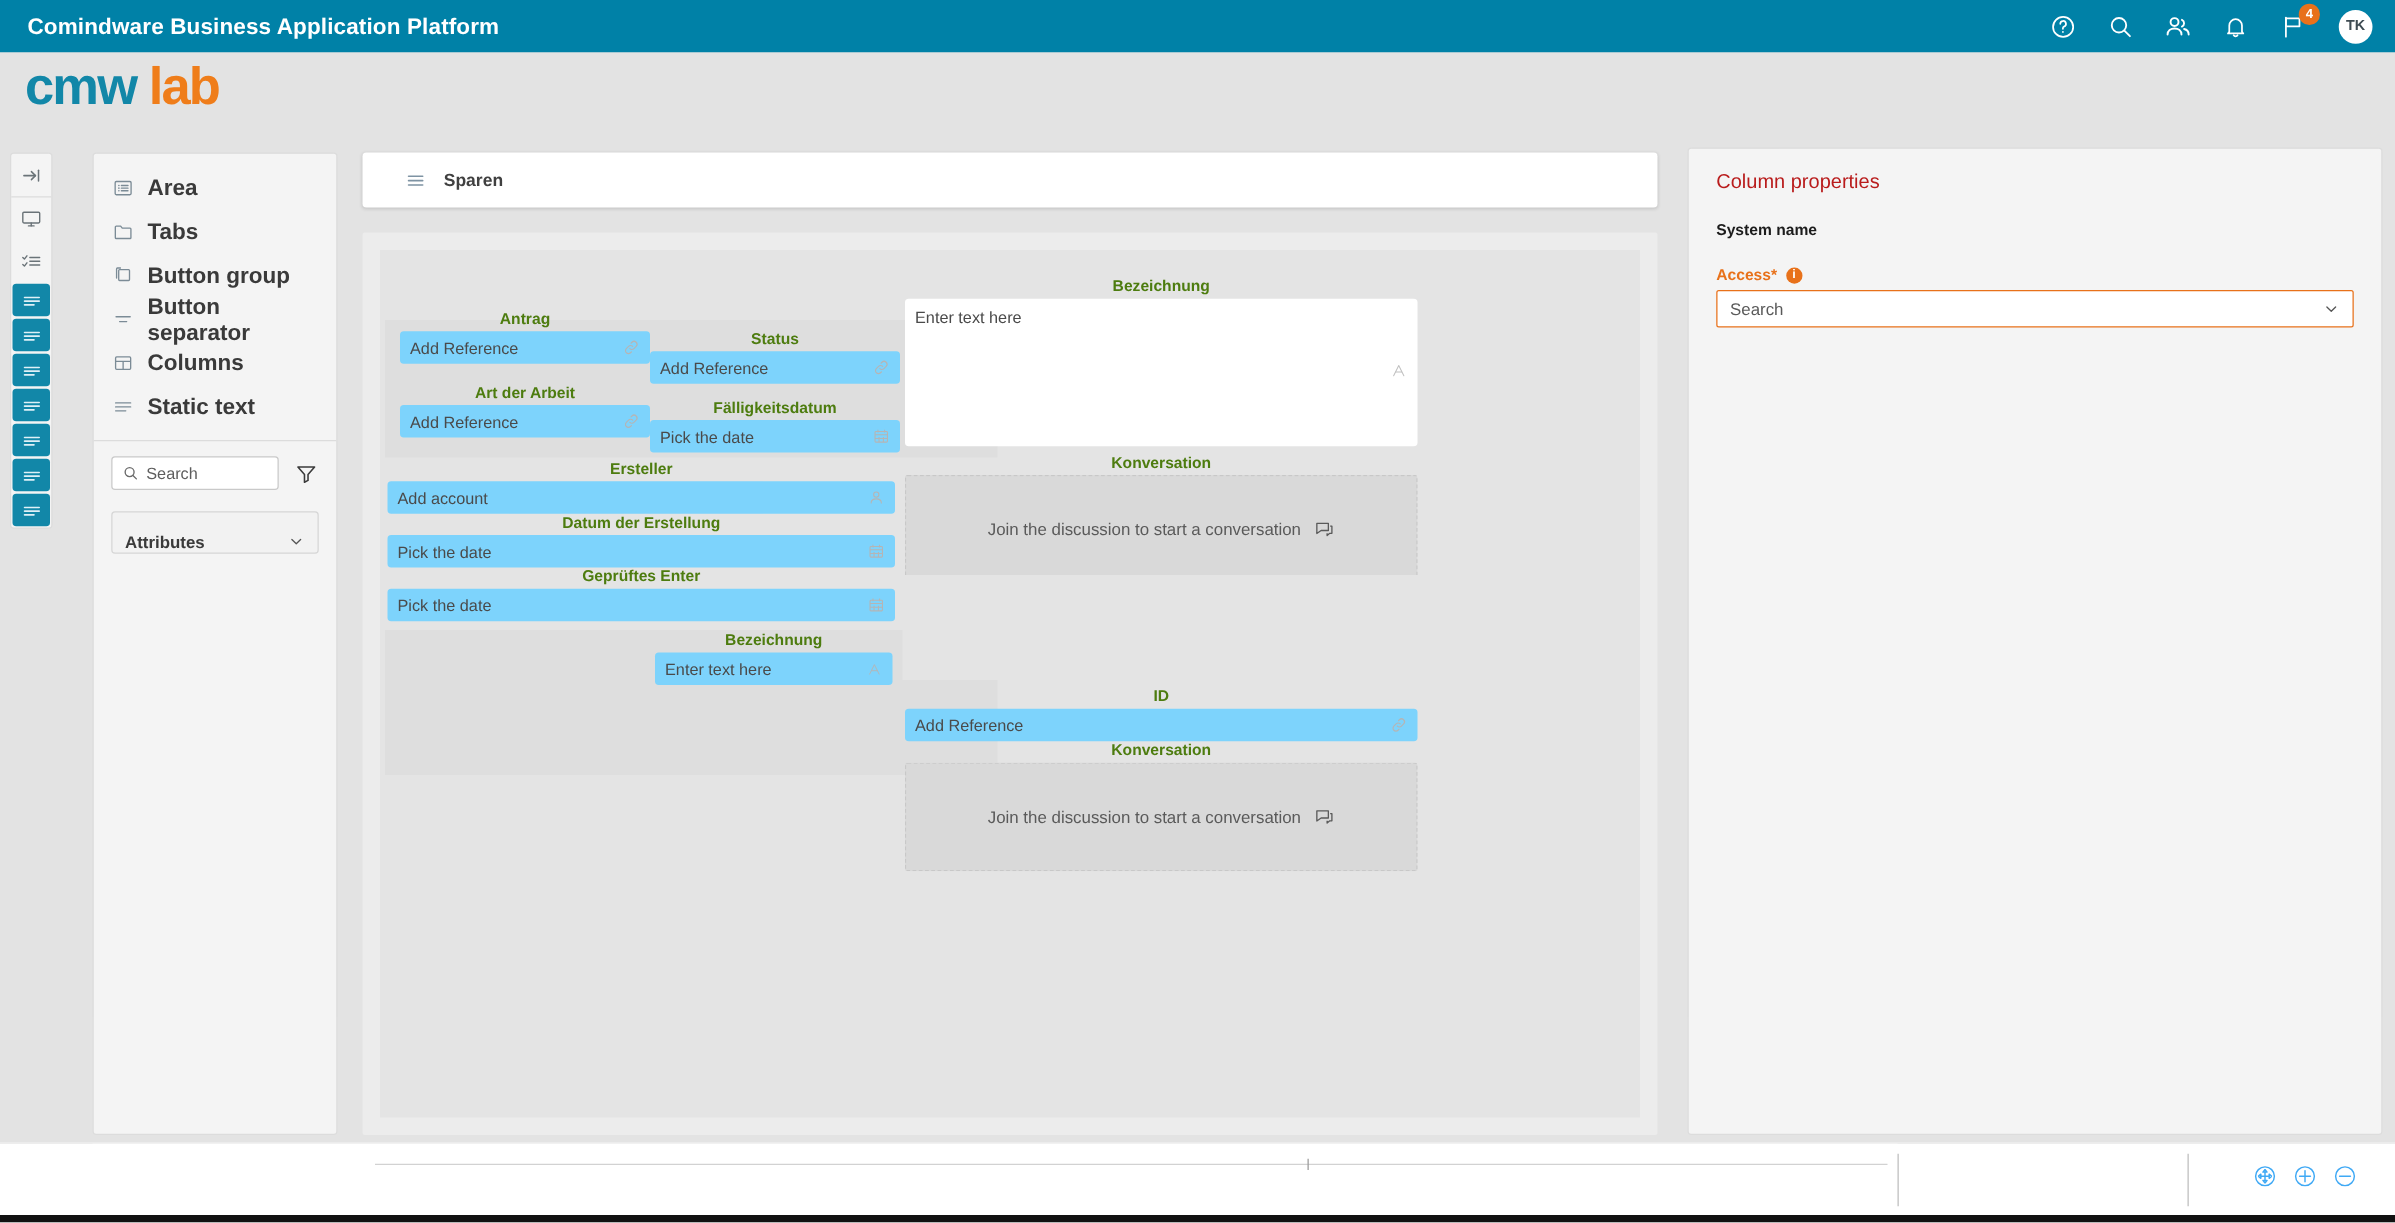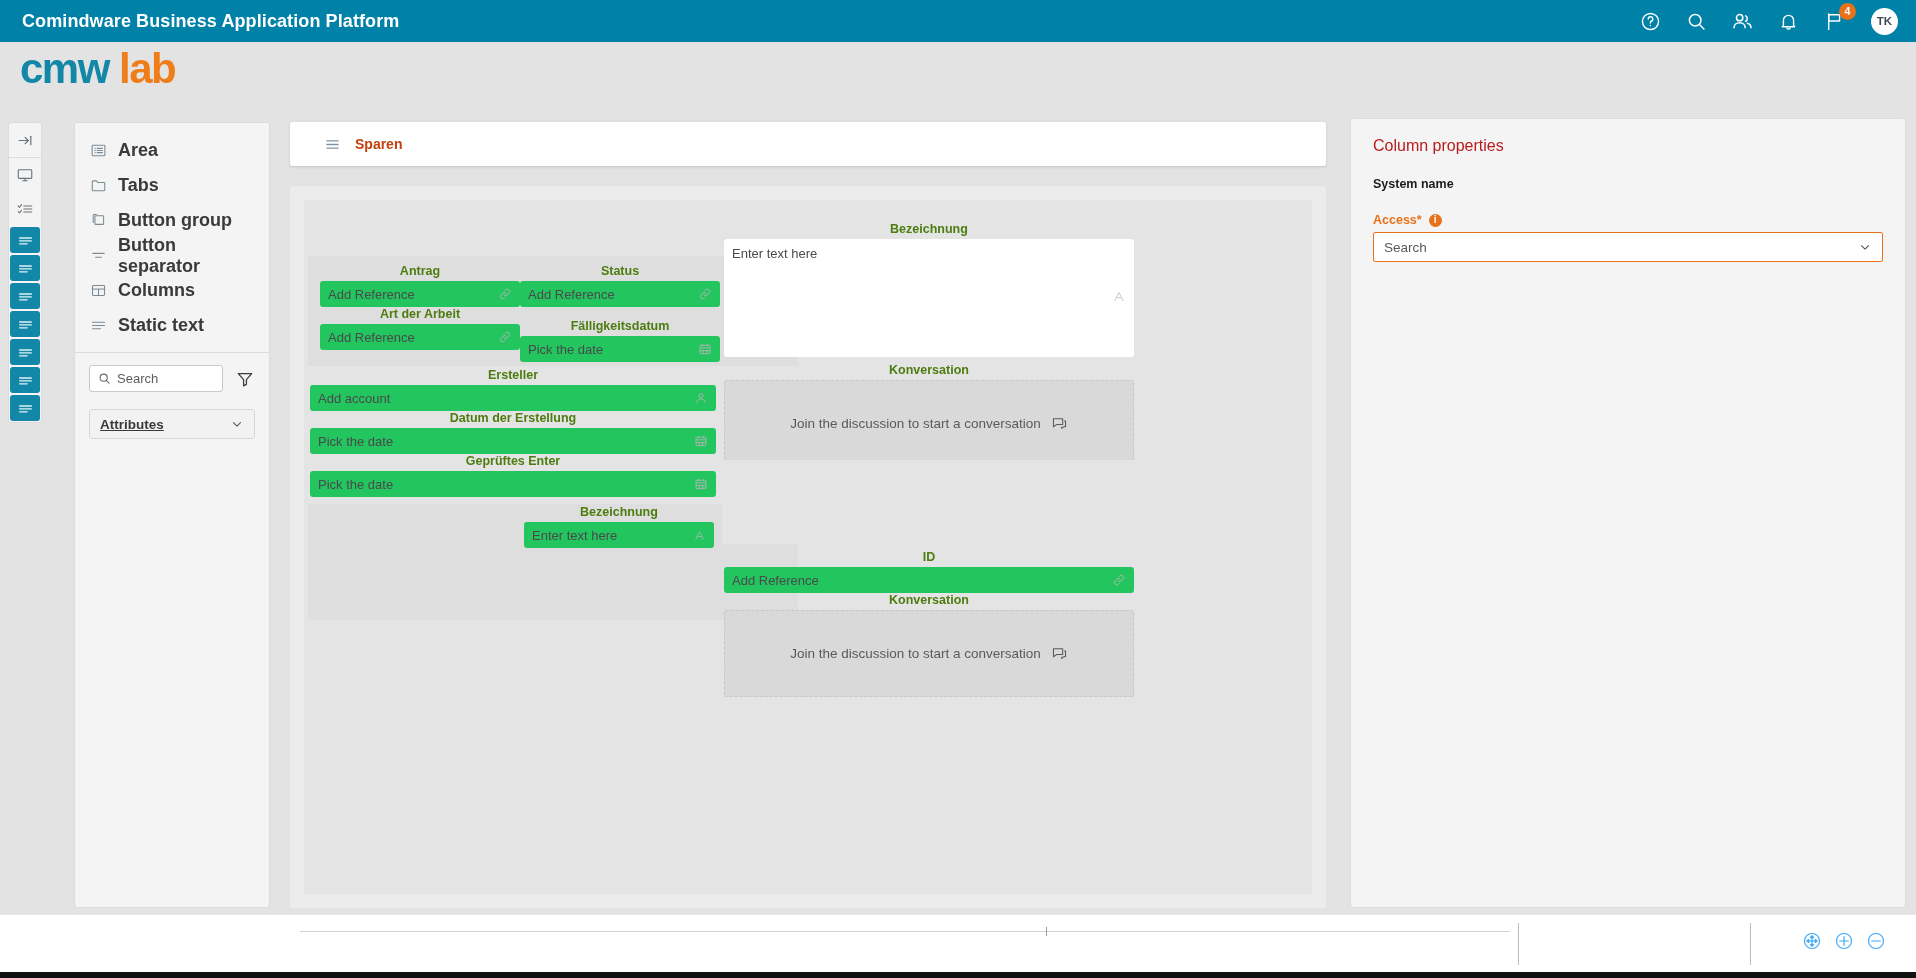--- a/index.html
+++ b/index.html
@@ -83,43 +83,43 @@
   .pal-searchrow { display: flex; align-items: center; gap: 12px; padding: 12px 14px 0 14px; }
   .pal-search {
     flex: 1; height: 27px; background: #ffffff; border: 1px solid #c9c9c9;
     border-radius: 3px; display: flex; align-items: center; gap: 6px; padding: 0 8px;
   }
   .pal-search span { font-size: 13px; color: #5d5d5d; }
   .filter-icon { color: #3a3a3a; cursor: pointer; display:flex; }
   .pal-attrs {
     margin: 17px 14px 0 14px; height: 30px; background: #f2f2f2;
     border: 1px solid #d5d5d5; border-radius: 3px;
-    display: flex; align-items: center; justify-content: space-between; padding: 4px 10px;
-    font-size: 13.5px; font-weight: bold; color: #3a3a3a; cursor: pointer; text-decoration: underline;
+    display: flex; align-items: flex-start; justify-content: space-between; padding: 16px 10px;
+    font-size: 13.5px; font-weight: bold; color: #3a3a3a; cursor: pointer;
   }
 
   
   .canvas-toolbar {
     position: absolute; left: 290px; top: 122px; width: 1036px; height: 44px;
     background: #ffffff; border-radius: 3px; box-shadow: 0 1px 3px rgba(0,0,0,.14);
     display: flex; align-items: center; padding: 0 0 0 34px; gap: 14px;
   }
-  .canvas-toolbar .tb-label { font-size: 14px; font-weight: bold; color: #c2410c; }
+  .canvas-toolbar .tb-label { font-size: 14px; font-weight: bold; color: #404040; }
   .hamb { display:flex; color:#7e93a3; }
 
   .canvas {
     position: absolute; left: 290px; top: 186px; width: 1036px; height: 722px;
     background: #ececec; border-radius: 2px;
   }
   .canvas-inner { position:absolute; left:14px; top:14px; right:14px; bottom:14px; background:#e4e4e4; }
 
   
   .fld-label { font-size: 12.5px; font-weight: bold; color: #4d7c0f; margin-bottom: 3px; line-height: 14px; text-align: center; }
   .fld-box {
-    background:#22c55e; border-radius:3px; height:26px; display:flex; align-items:center;
+    background:#7dd3fc; border-radius:3px; height:26px; display:flex; align-items:center;
     padding:0 8px; font-size:13px; color:#4a4a4a; position:relative;
   }
   .fld-box .fi { margin-left:auto; color:#b5b5b5; display:flex; }
   .fld-area {
     background:#ffffff; border-radius:3px; padding:7px 8px; font-size:13px;
     color:#4a4a4a; position:relative;
   }
   .fld-area .fi { position:absolute; right:8px; top:50%; transform:translateY(-50%); color:#c0c0c0; }
 
   .group-box { position:absolute; background:#dedede; }
@@ -423,21 +423,21 @@
       </svg>
     </span>
     <span class="tb-label">Sparen</span>
   </div>
 
   <div class="canvas">
     <div class="canvas-inner">
 
       <div class="group-box" style="left:4px; top:56px; width:490px; height:110px;"></div>
 
-      <div style="position:absolute;left:16px;top:64px;width:200px;">
+      <div style="position:absolute;left:16px;top:48px;width:200px;">
         <div class="fld-label">Antrag</div>
         <div class="fld-box">
           <span>Add Reference</span>
           <span class="fi">
             <svg width="14" height="14" viewBox="0 0 24 24" fill="none" stroke="currentColor" stroke-width="1.6">
                 <path d="M10 13.5a4 4 0 0 0 5.7 0l3-3a4 4 0 0 0-5.7-5.7l-1.3 1.3" stroke-linecap="round"></path>
                 <path d="M14 10.5a4 4 0 0 0-5.7 0l-3 3a4 4 0 0 0 5.7 5.7l1.3-1.3" stroke-linecap="round"></path>
               </svg>
           </span>
         </div>

